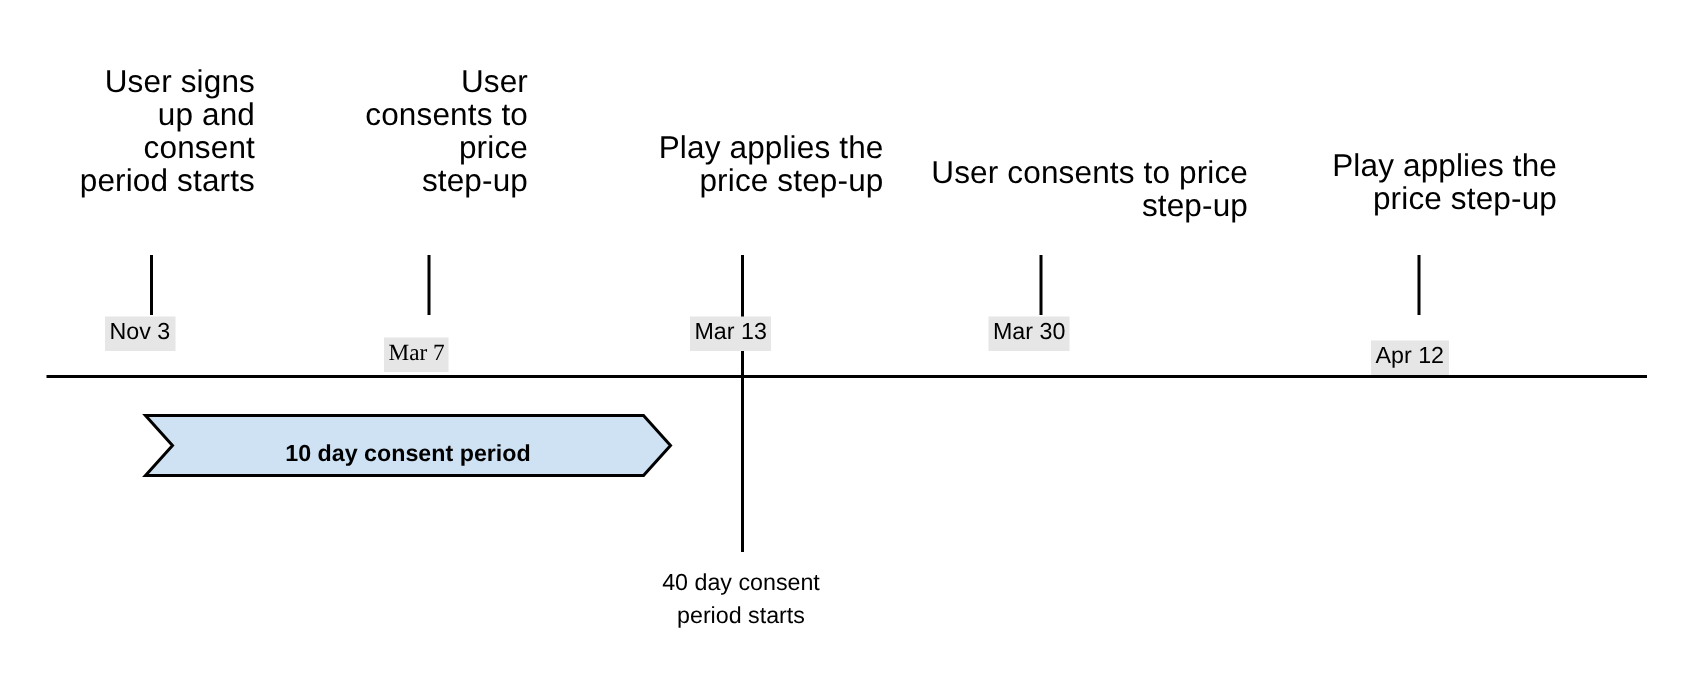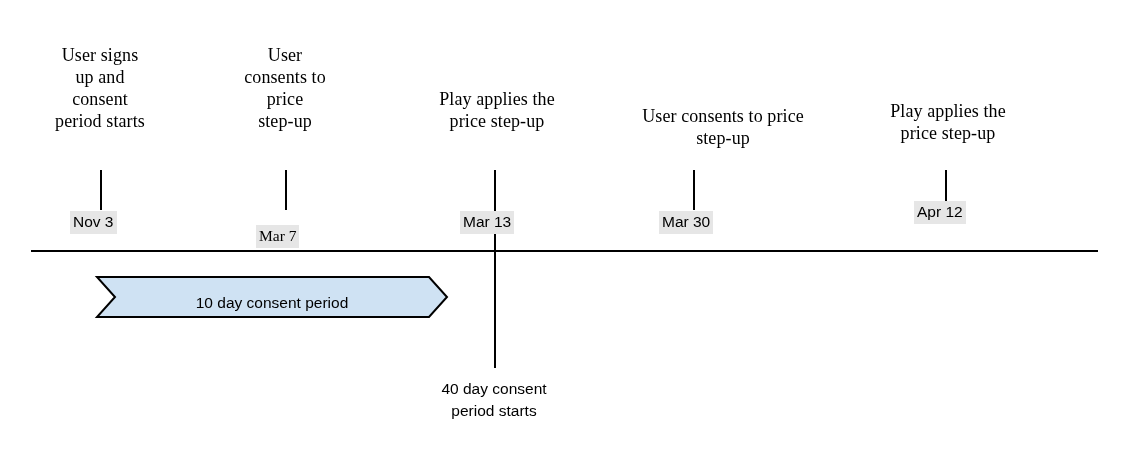--- a/index.html
+++ b/index.html
@@ -13,27 +13,26 @@
   }
   #diagram {
     position: relative;
     width: 1128px;
     height: 454px;
     overflow: hidden;
     background: #ffffff;
   }
   .event-caption {
     position: absolute;
-    text-align: center;
-    font-size: 18px;
+    text-align: right;
+    font-size: 21px;
     line-height: 22px;
     color: #000000;
     white-space: pre-line;
     letter-spacing: 0.1px;
-    font-family: Liberation Serif, serif;
   }
   .tick-line {
     position: absolute;
     width: 0;
     border-left: 2px solid #000000;
   }
   .date-chip {
     position: absolute;
     background: #e6e6e6;
     font-size: 15.5px;
@@ -111,25 +110,25 @@
   <div class="tick-line" style="left: 945px; top: 170px; height: 40px;"></div>
 
   <div class="date-chip" style="left: 70px; top: 211px;">Nov 3</div>
 
   <div class="date-chip" style="left: 256px; top: 225px; font-family: Liberation Serif, serif;">Mar 7</div>
 
   <div class="date-chip" style="left: 460px; top: 211px;">Mar 13</div>
 
   <div class="date-chip" style="left: 659px; top: 211px;">Mar 30</div>
 
-  <div class="date-chip" style="left: 914px; top: 201px;">Apr 12</div>
+  <div class="date-chip" style="left: 914px; top: 227px;">Apr 12</div>
 
   <div class="axis-line" style="left: 31px; top: 250px; width: 1067px;"></div>
 
-  <div class="band" style="left: 97px; top: 277px; width: 350px; height: 52px;">
+  <div class="band" style="left: 97px; top: 277px; width: 350px; height: 52px; font-weight: bold;">
     <svg width="350" height="40" viewBox="0 0 350 40" aria-hidden="true">
       <polygon points="0,0 332,0 350,20 332,40 0,40 18,20" fill="#cfe2f3" stroke="#000000" stroke-width="2" stroke-linejoin="miter"></polygon>
     </svg>
     <div class="band-label">10 day consent period</div>
   </div>
 
 
   <div class="note-caption" style="left: 404px; top: 378px; width: 180px;">40 day consent
 period starts</div>
 

